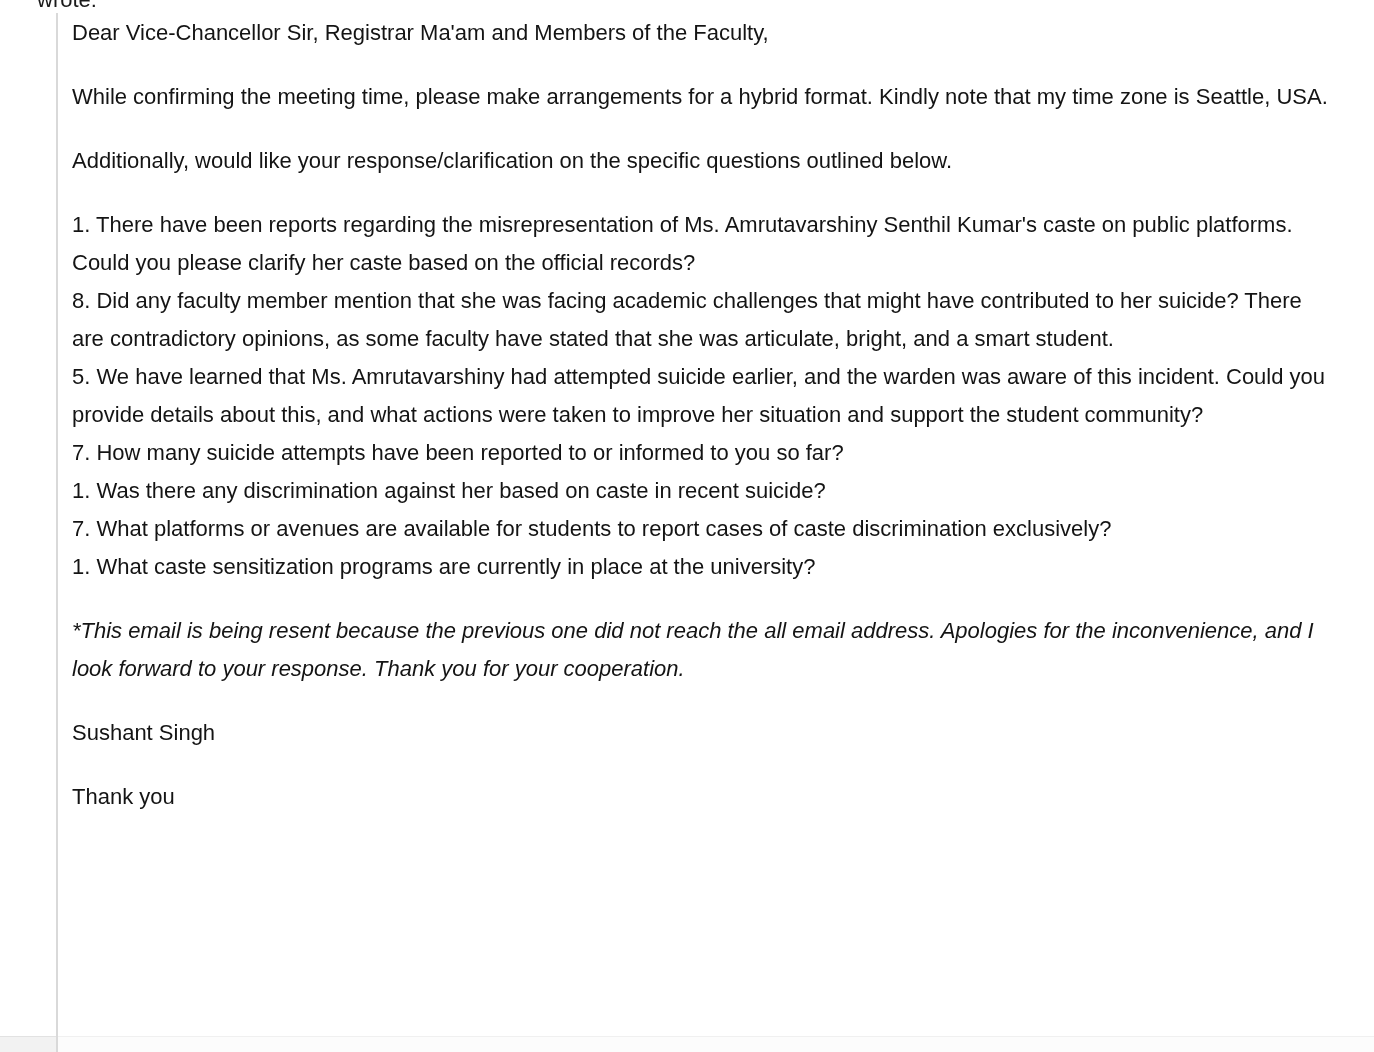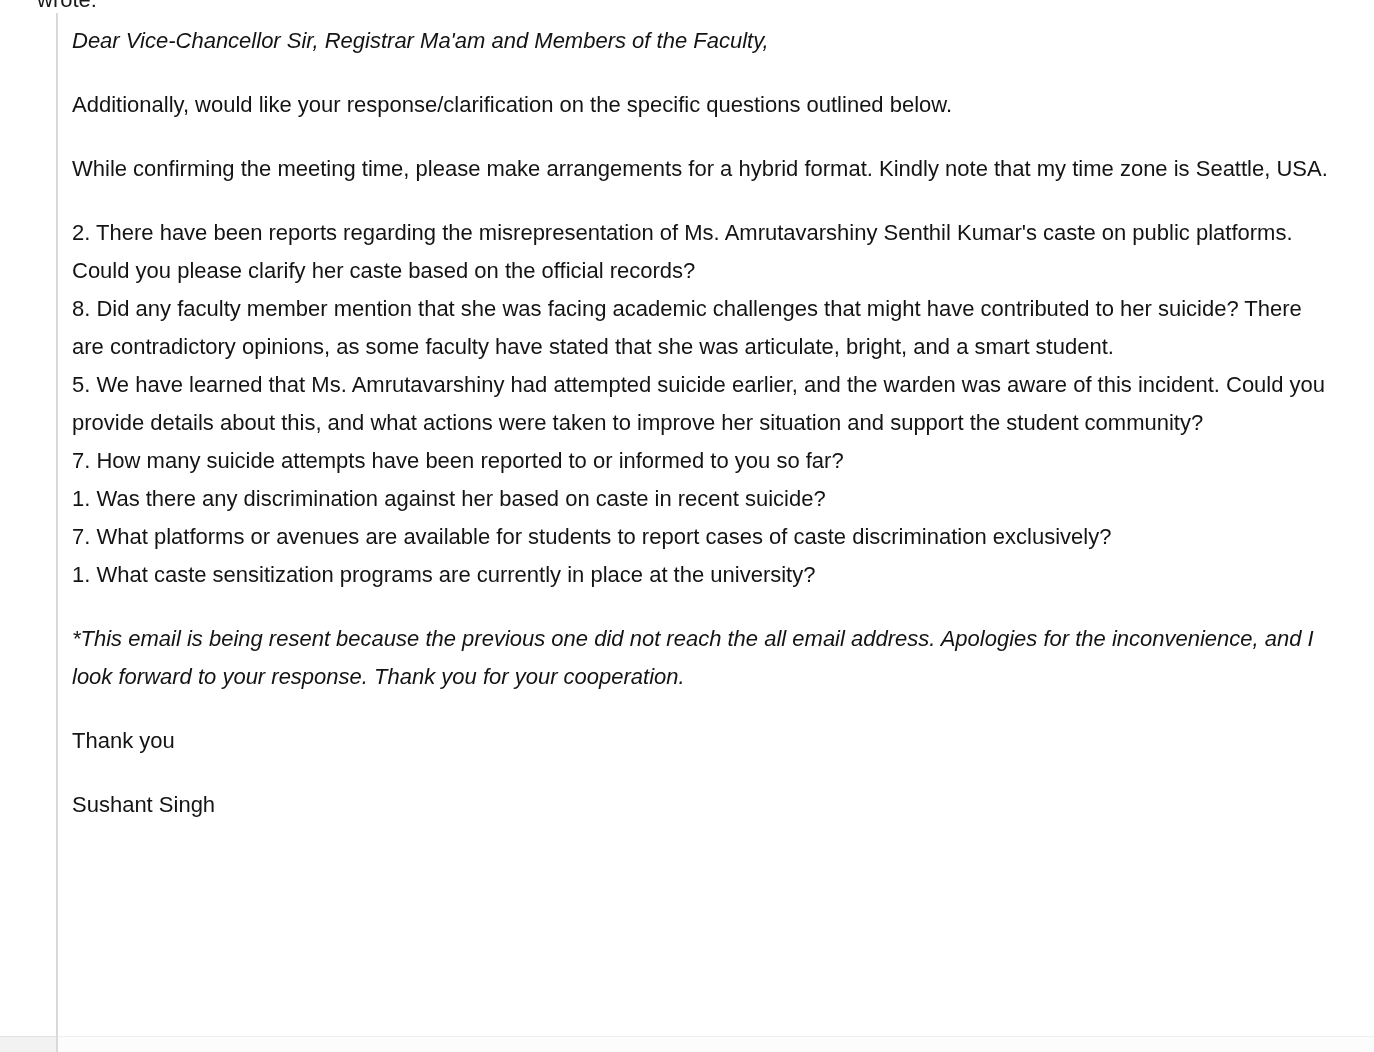--- a/index.html
+++ b/index.html
@@ -58,21 +58,21 @@
     bottom: 0;
     width: 1262px;
     margin: 0;
     border-left: 2px solid #d9d9d9;
     padding: 1px 0 0 14px;
     background: transparent;
     z-index: 2;
   }
 
   .para { margin: 26px 0 0 0; }
-  .para:first-child { margin-top: 8px; font-style: italic; }
+  .para:first-child { margin-top: 0; }
 
   .para.underlined {
     text-decoration: underline;
     text-underline-offset: 4px;
     text-decoration-thickness: 2px;
   }
 
   .para.italic { font-style: italic; }
 
   .questions .q { margin: 0; }
@@ -84,35 +84,35 @@
 
   <div class="bottom-band"></div>
   <div class="bottom-band-left"></div>
 
   <span class="attr-frag">wrote:</span>
 
   <blockquote class="quote">
 
     <div class="para">Dear Vice-Chancellor Sir, Registrar Ma'am and Members of the Faculty,</div>
 
+    <div class="para">While confirming the meeting time, please make arrangements for a hybrid format. Kindly note that my time zone is Seattle, USA.</div>
+
     <div class="para">Additionally, would like your response/clarification on the specific questions outlined below.</div>
-
-    <div class="para">While confirming the meeting time, please make arrangements for a hybrid format. Kindly note that my time zone is Seattle, USA.</div>
 
 
     <div class="para questions">
-      <div class="q">2. There have been reports regarding the misrepresentation of Ms. Amrutavarshiny Senthil Kumar's caste on public platforms. Could you please clarify her caste based on the official records?</div>
+      <div class="q">1. There have been reports regarding the misrepresentation of Ms. Amrutavarshiny Senthil Kumar's caste on public platforms. Could you please clarify her caste based on the official records?</div>
       <div class="q">8. Did any faculty member mention that she was facing academic challenges that might have contributed to her suicide? There are contradictory opinions, as some faculty have stated that she was articulate, bright, and a smart student.</div>
       <div class="q">5. We have learned that Ms. Amrutavarshiny had attempted suicide earlier, and the warden was aware of this incident. Could you provide details about this, and what actions were taken to improve her situation and support the student community?</div>
       <div class="q">7. How many suicide attempts have been reported to or informed to you so far?</div>
       <div class="q">1. Was there any discrimination against her based on caste in recent suicide?</div>
       <div class="q">7. What platforms or avenues are available for students to report cases of caste discrimination exclusively?</div>
       <div class="q">1. What caste sensitization programs are currently in place at the university?</div>
     </div>
 
     <div class="para italic">*This email is being resent because the previous one did not reach the all email address. Apologies for the inconvenience, and I look forward to your response. Thank you for your cooperation.</div>
 
+    <div class="para">Sushant Singh</div>
+
     <div class="para">Thank you</div>
-
-    <div class="para">Sushant Singh</div>
 
   </blockquote>
 </div>
 
 </body></html>

